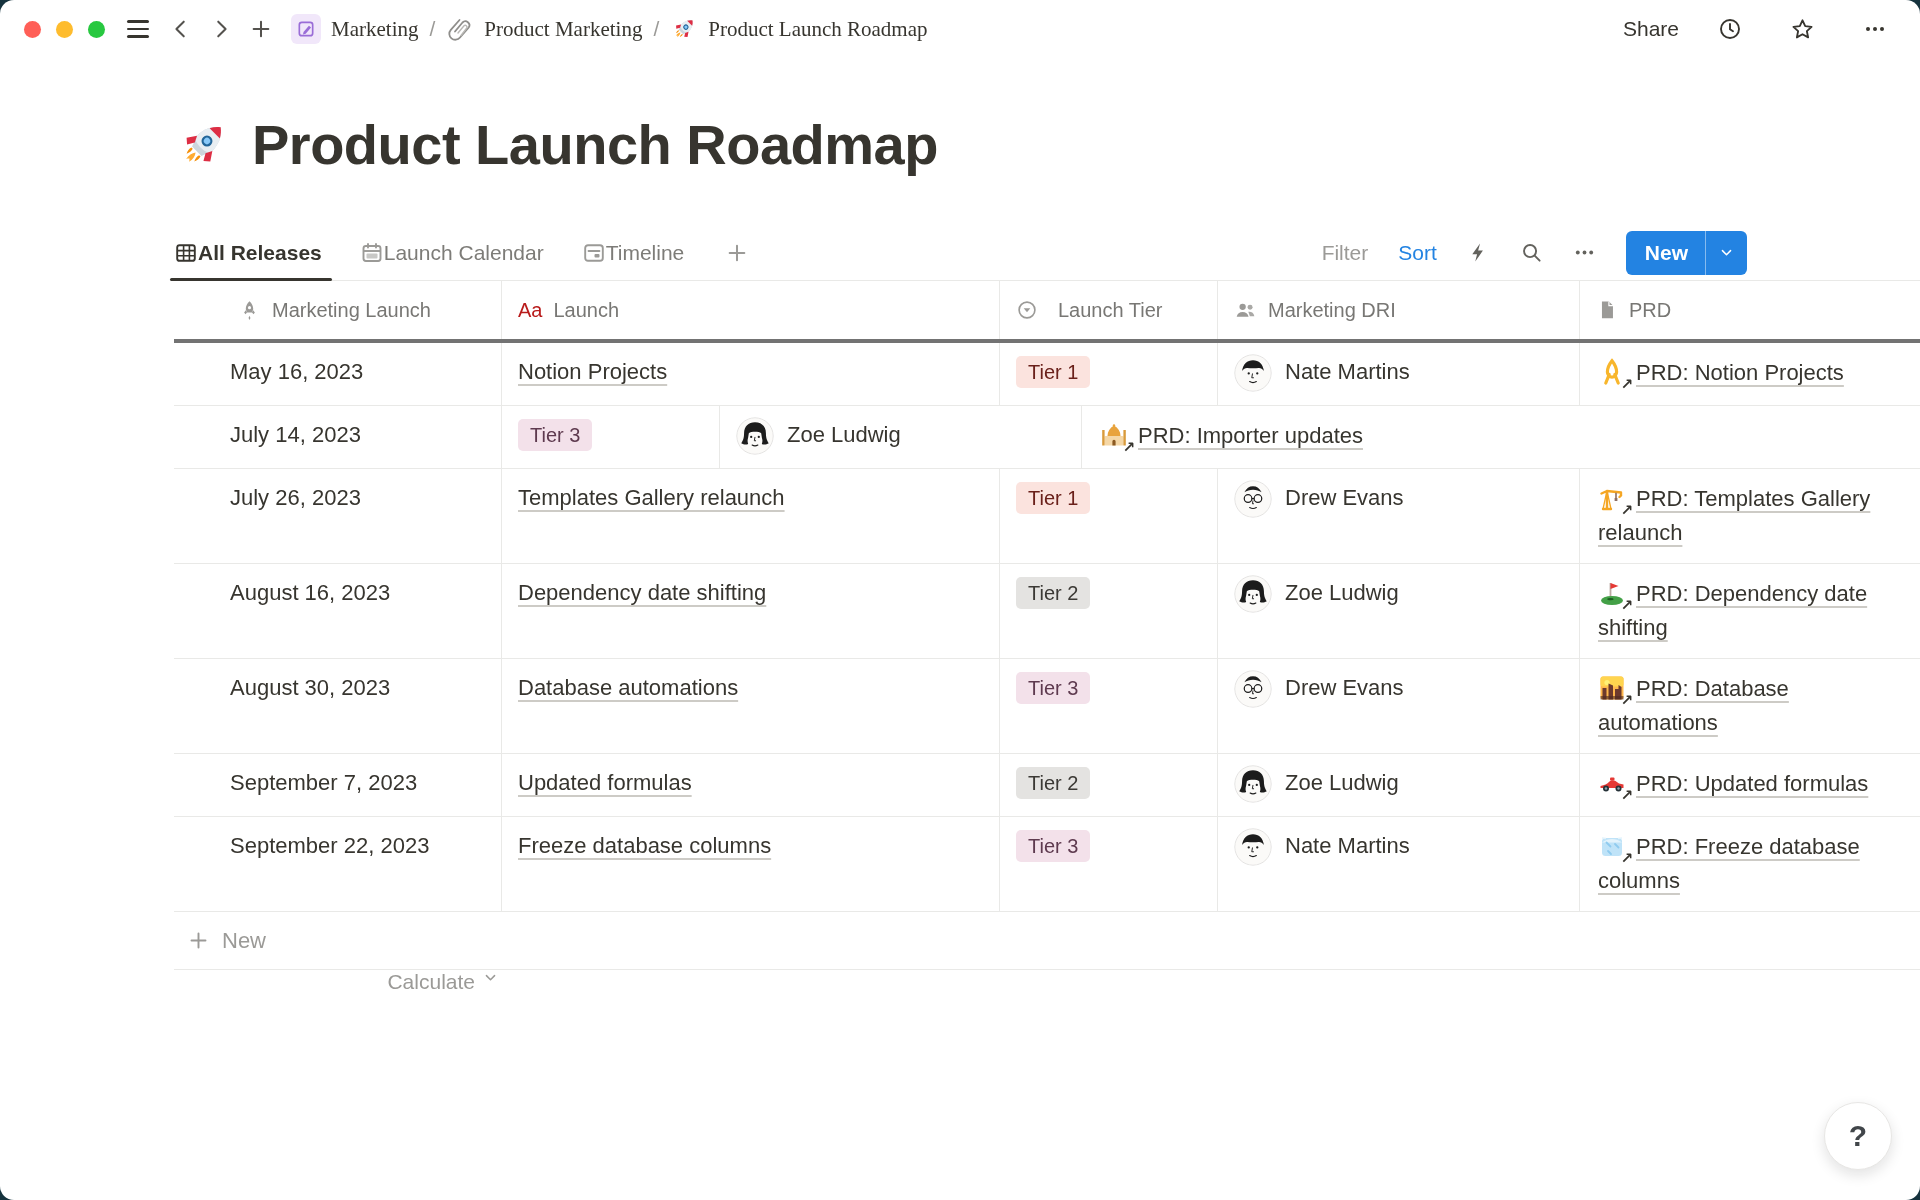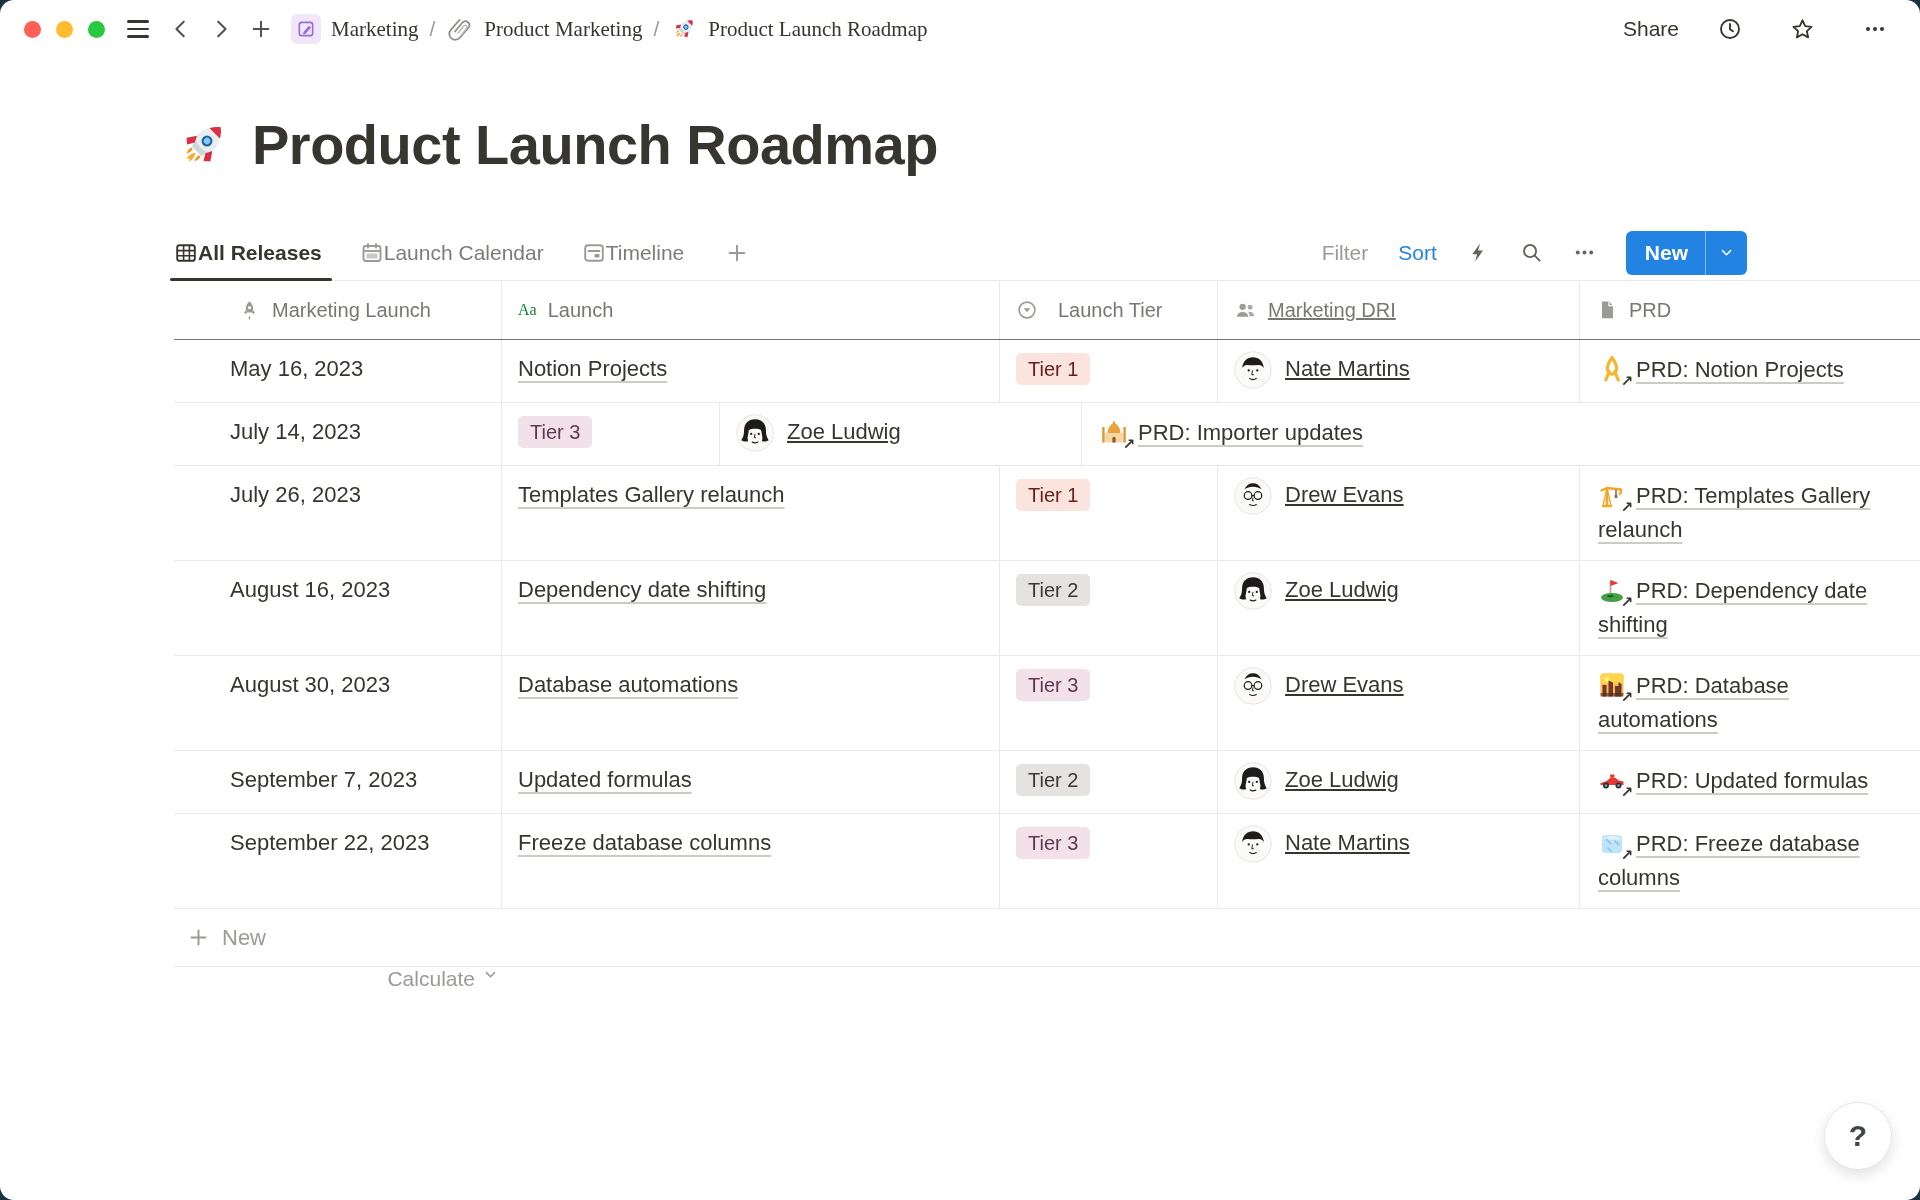--- a/index.html
+++ b/index.html
@@ -40,25 +40,25 @@
   .filter{color:#9B9A97;}
   .sort{color:#2383E2;}
   .ctrl-icon{color:#63625D;}
   .new-btn{display:flex;align-items:stretch;background:#2383E2;color:#fff;border-radius:6px;height:44px;overflow:hidden;cursor:pointer;border:none;padding:0;}
   .new-main{display:flex;align-items:center;padding:0 17px 0 19px;font-size:21px;font-weight:600;color:#fff;}
   .new-div{width:1px;background:rgba(255,255,255,.45);}
   .new-chev{display:flex;align-items:center;padding:0 13px;color:#fff;}
 
   
   .table{margin-left:174px;width:1746px;}
-  .thead{display:flex;height:58px;border-bottom:1px solid #737373;color:#787774;}
+  .thead{display:flex;height:58px;border-bottom:4px solid #737373;color:#787774;}
   .th{display:flex;align-items:center;gap:11px;padding:0 16px;border-right:1px solid #E9E9E7;box-sizing:border-box;font-size:20px;cursor:pointer;}
   .th:last-child{border-right:none;}
-  .aa{font-size:16px;color:#15803d;letter-spacing:0;font-family:Liberation Serif, serif;}
-  .c1{width:328px;}.c2{width:498px;}.c3{width:218px;gap:20px;}.c4{width:362px;text-decoration:underline;}.c5{width:340px;}
+  .aa{font-size:20px;color:#b91c1c;letter-spacing:0;}
+  .c1{width:328px;}.c2{width:498px;}.c3{width:218px;gap:20px;}.c4{width:362px;}.c5{width:340px;}
   .th.c1{padding-left:64px;}
   .trow{display:flex;border-bottom:1px solid #E9E9E7;align-items:stretch;}
   .td{padding:13px 16px;border-right:1px solid #E9E9E7;box-sizing:border-box;font-size:22px;line-height:32px;cursor:pointer;}
   .td:last-child{border-right:none;}
   .td.c1{padding-left:56px;color:#37352F;}
   .launch-link,.prd-link{font-weight:500;color:#37352F;text-decoration:underline;text-decoration-color:#CDCBC6;text-decoration-thickness:1.5px;text-underline-offset:5px;}
   .chip{display:inline-block;padding:1px 12px;border-radius:5px;font-size:20px;line-height:30px;font-weight:400;}
   .chip-red{background:#FBE3DE;color:#6A201A;}
   .chip-gray{background:#E4E3E1;color:#3B3935;}
   .chip-pink{background:#F3E1EA;color:#5E3A4F;}

